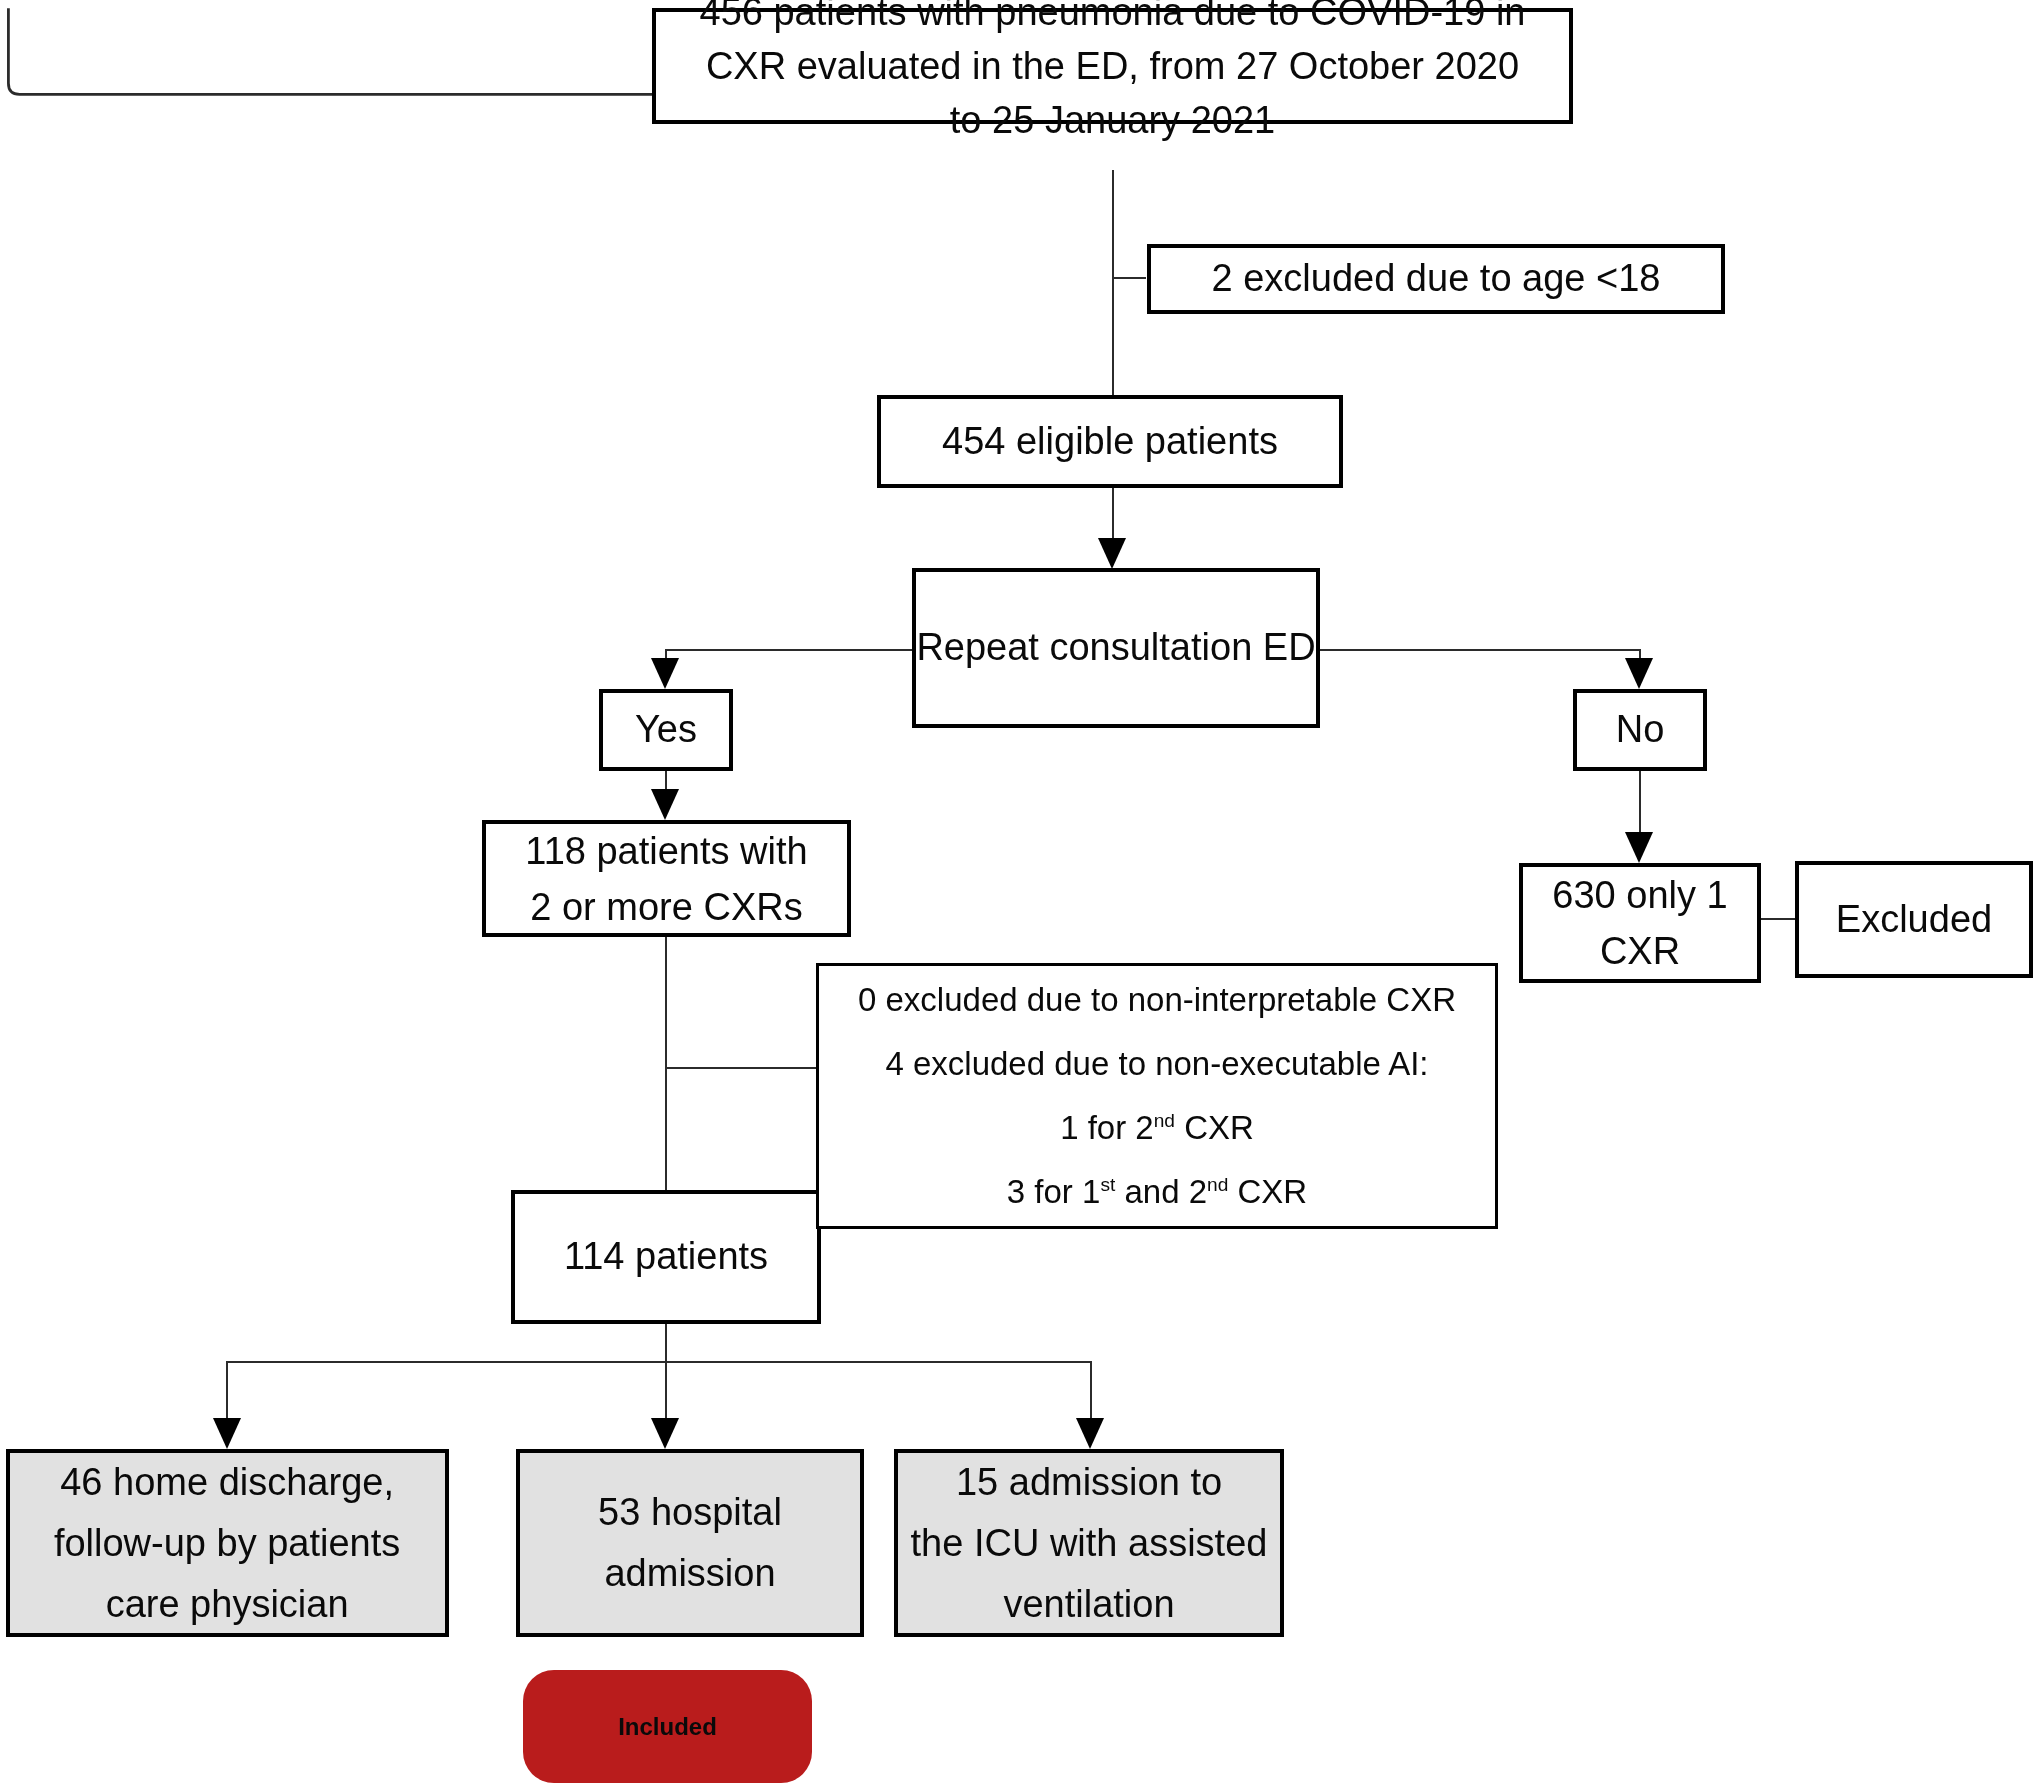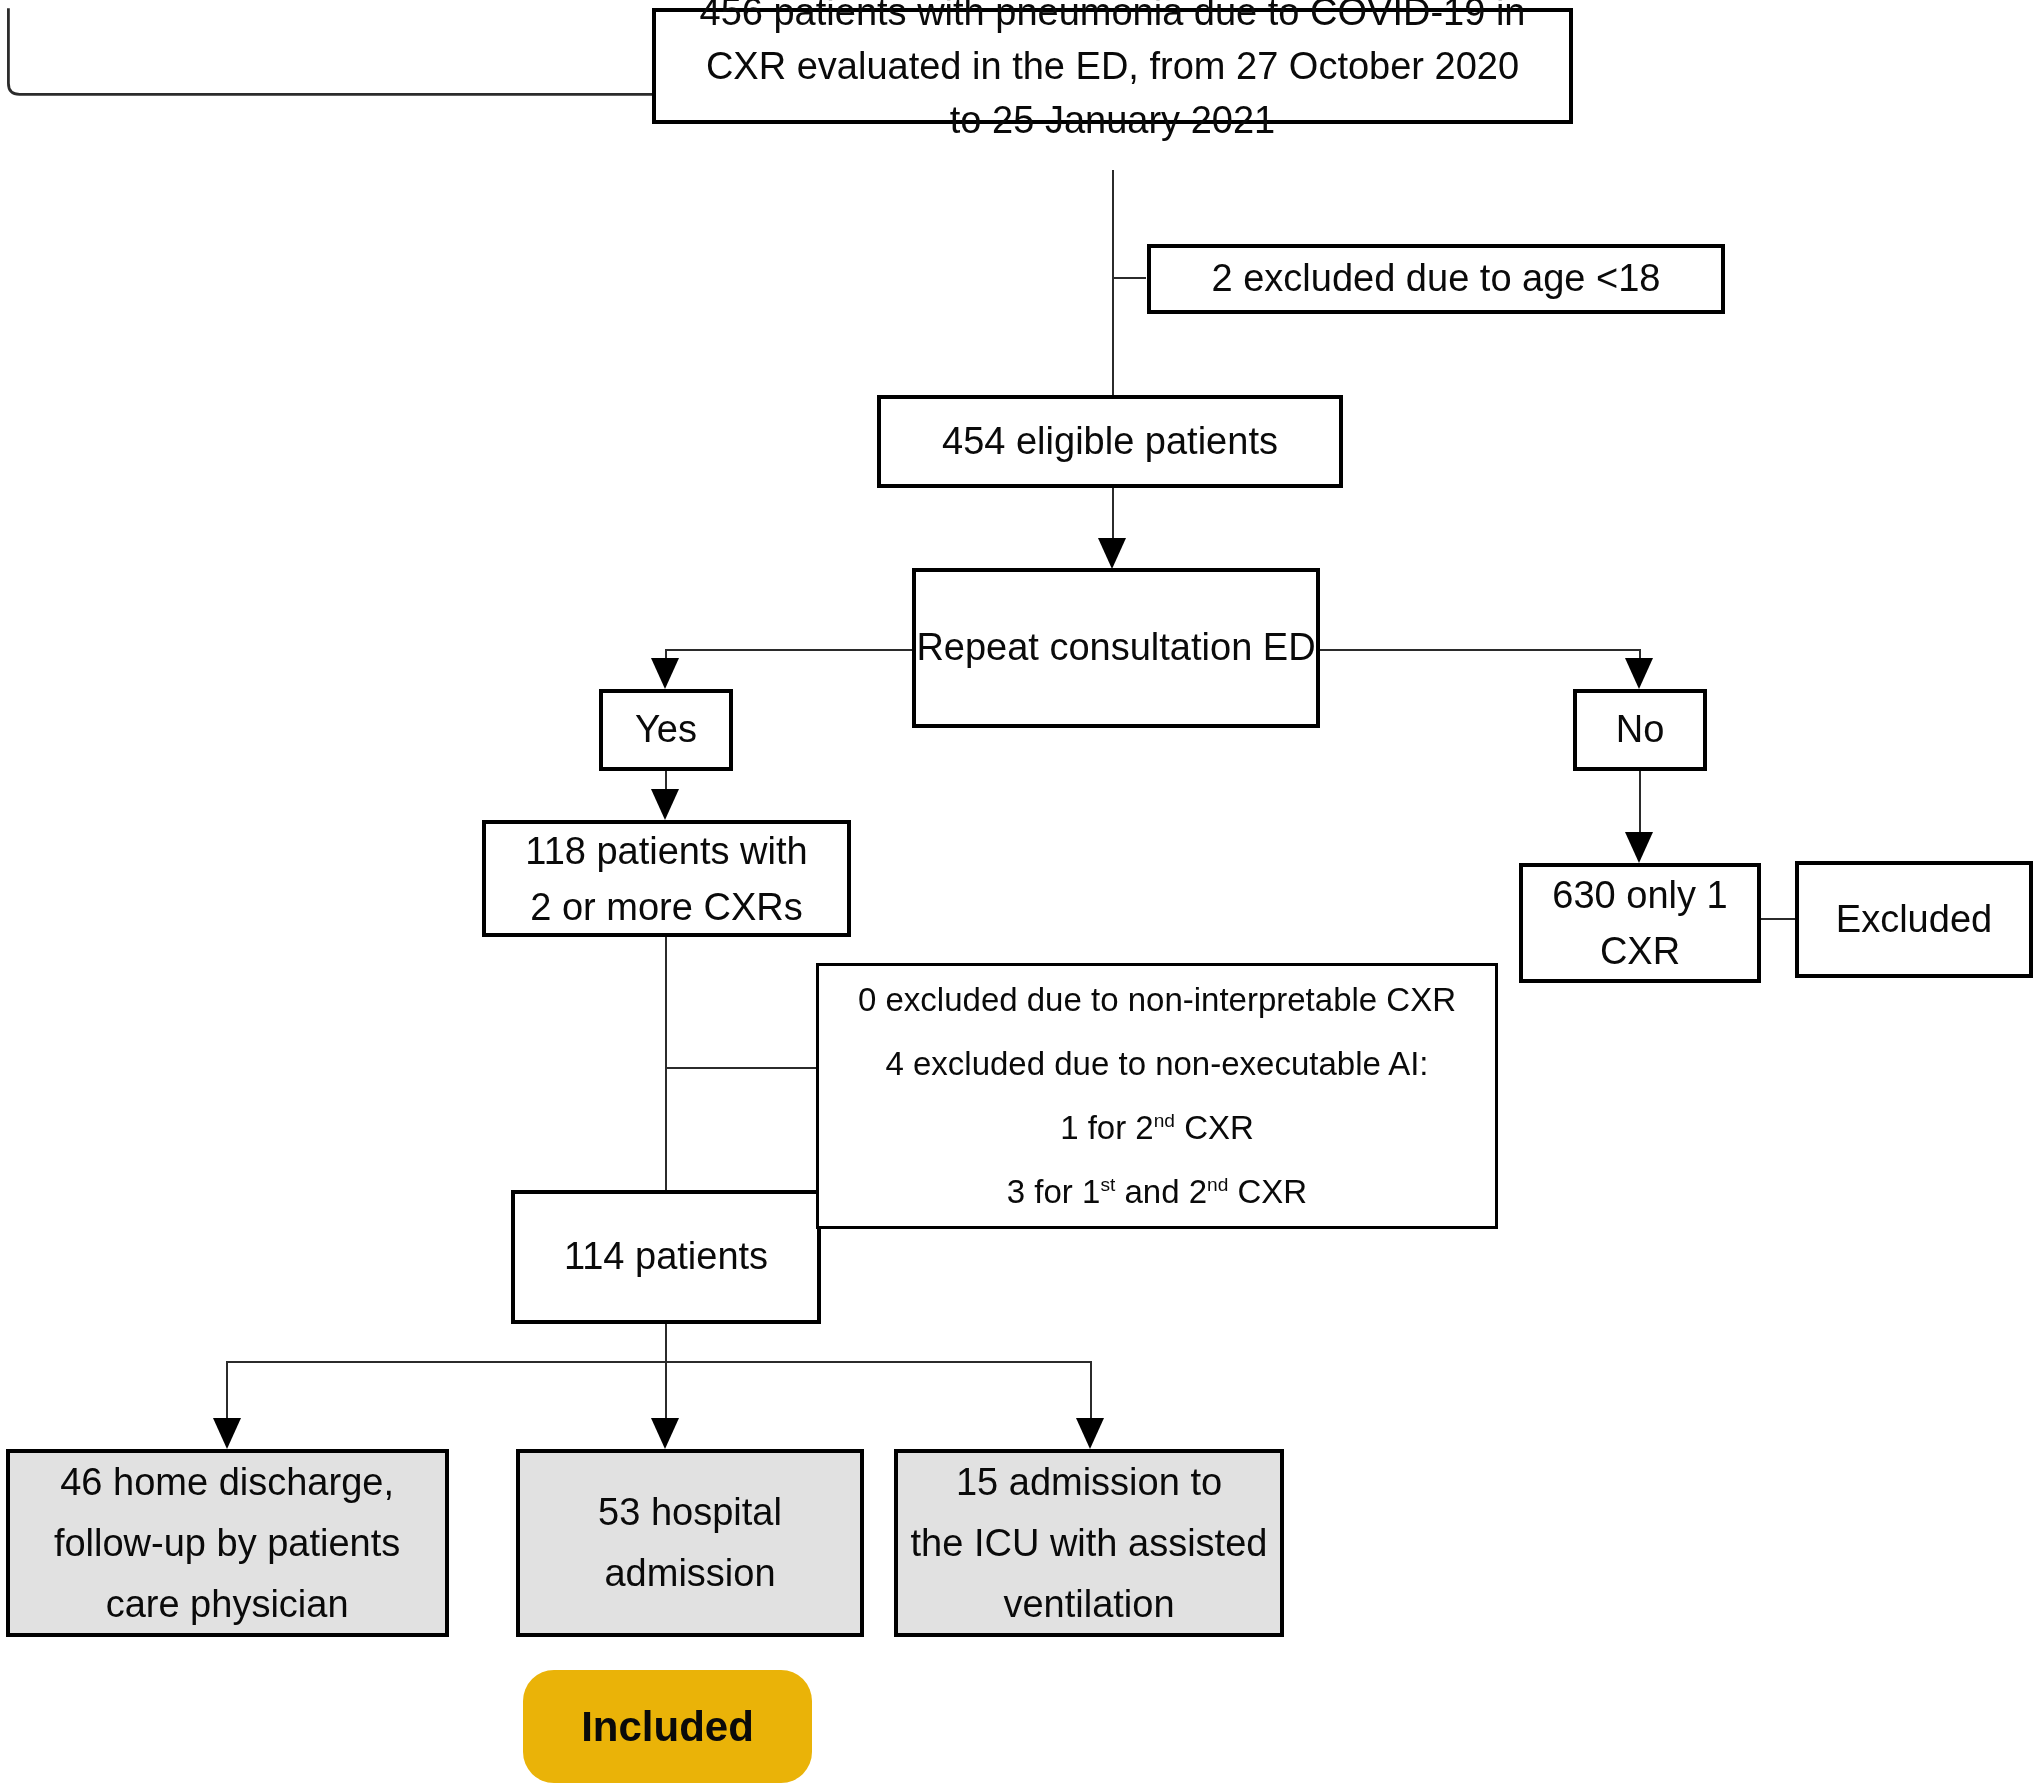--- a/index.html
+++ b/index.html
@@ -12,23 +12,23 @@
     border:4.2px solid #000000;display:flex;flex-direction:column;
     align-items:center;justify-content:center;text-align:center;
     font-size:38px;line-height:1.35;z-index:2;
   }
   .bd7{border-width:4.9px;}
   .bd5{border-width:3.5px;}
   .gray{background:#e1e1e1;border-width:4.9px;}
   .reasons{font-size:33px;z-index:3;}
   sup{font-size:58%;line-height:0;}
   .included{
-    position:absolute;box-sizing:border-box;background:#eab308;
+    position:absolute;box-sizing:border-box;background:#b91c1c;
     border-radius:31px;display:flex;align-items:center;justify-content:center;
-    font-weight:bold;font-size:42px;z-index:3;
+    font-weight:bold;font-size:24px;z-index:3;
   }
   .ln{position:absolute;background:#2b2b2b;z-index:1;}
   .ar{
     position:absolute;width:0;height:0;z-index:1;
     border-left:14.6px solid transparent;border-right:14.6px solid transparent;
     border-top:31px solid #000000;
   }
   .brk{position:absolute;left:0;top:2340;z-index:0;}
 </style>
 </head>

